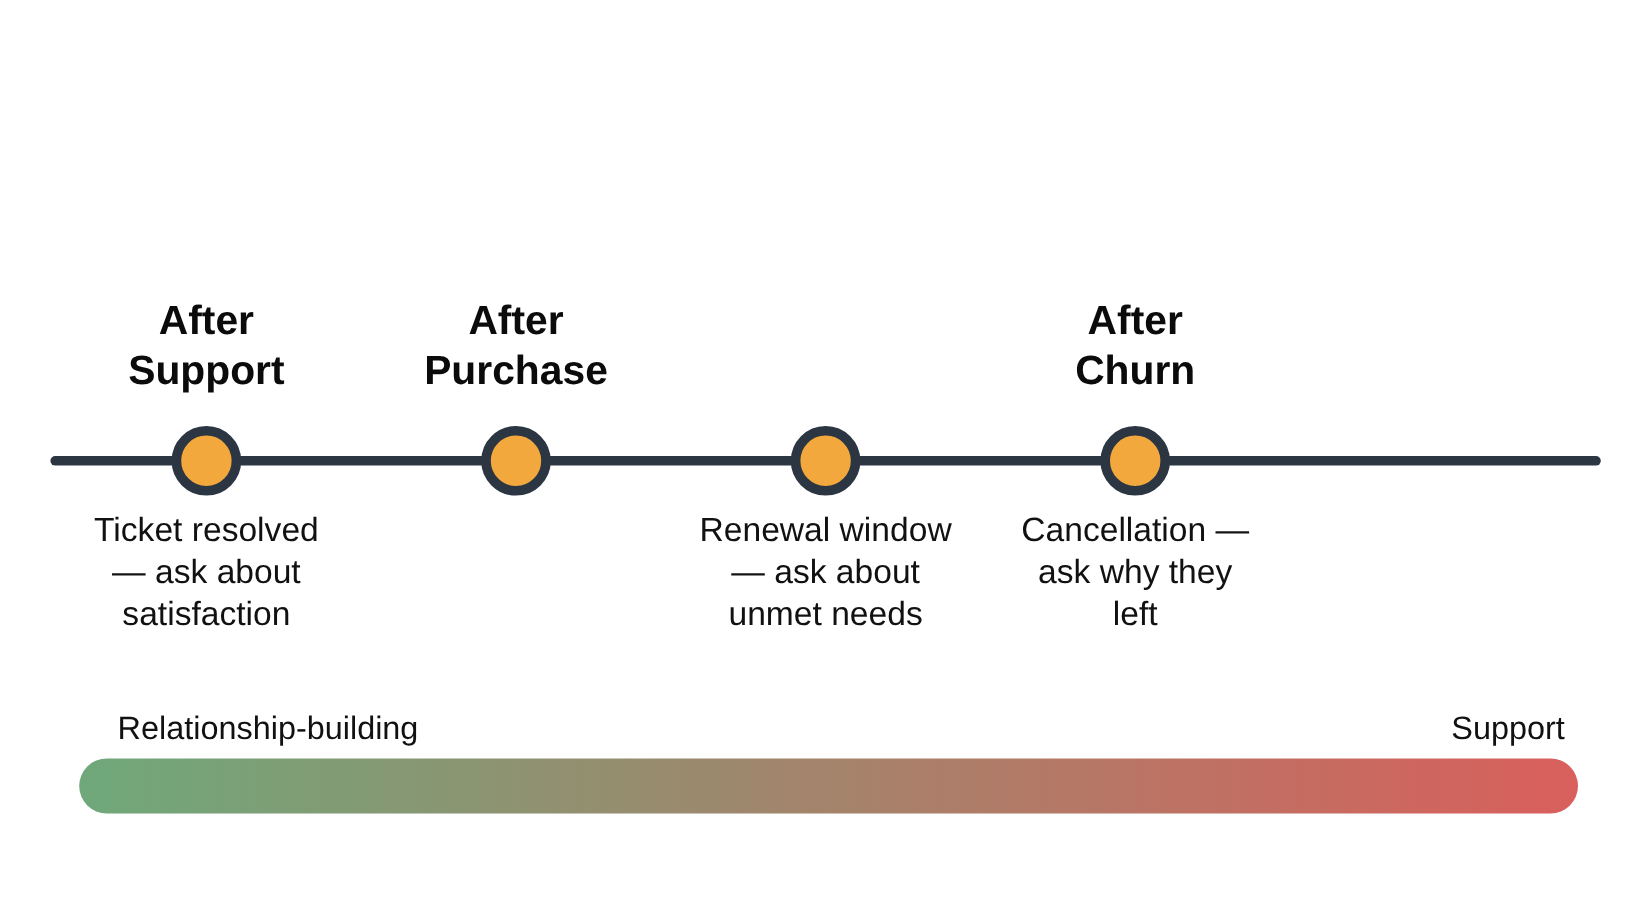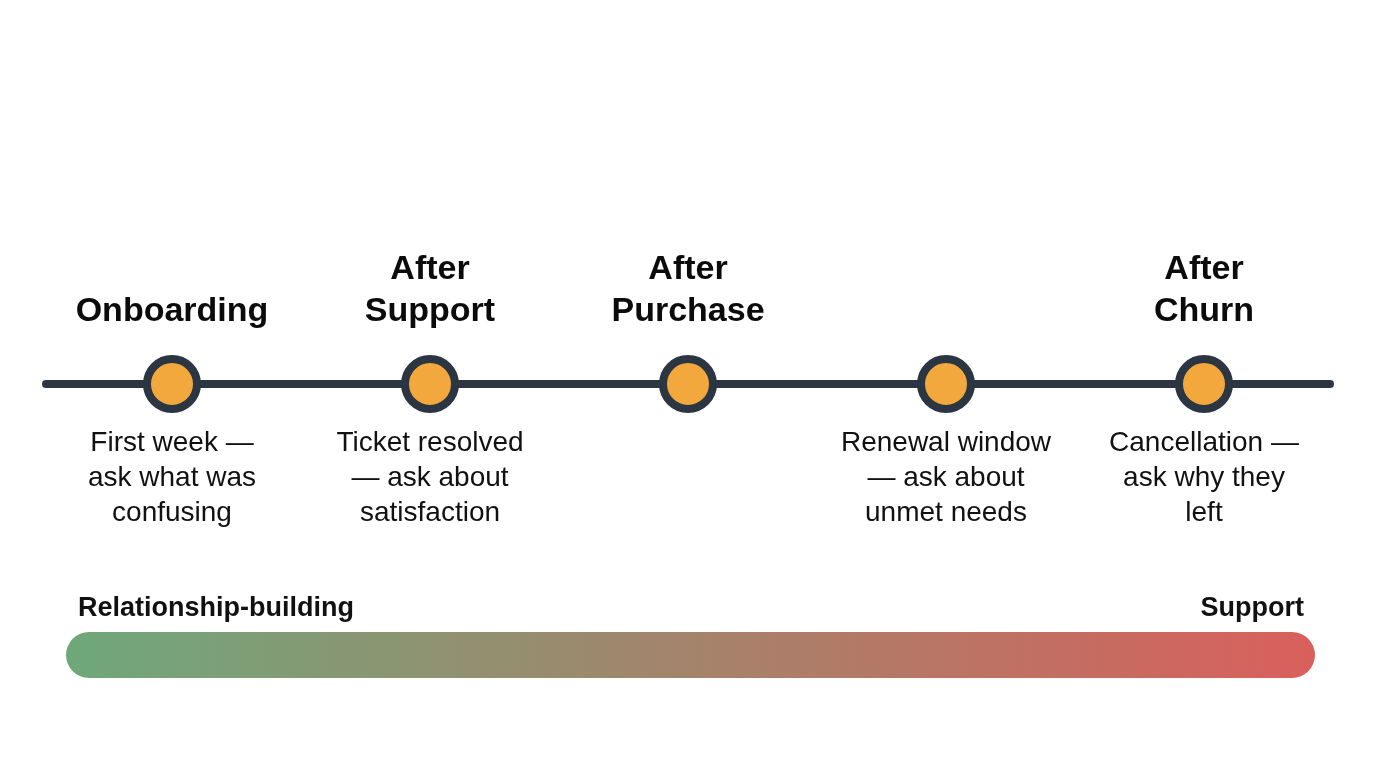--- a/index.html
+++ b/index.html
@@ -79,42 +79,36 @@
     top: 632px;
     width: 1249px;
     height: 46px;
     border-radius: 23px;
     background: linear-gradient(90deg, #6fa87a, #d95f5c);
   }
   .spectrum-label {
     position: absolute;
     top: 592px;
     font-size: 27px;
-    font-weight: 700;
+    font-weight: 400;
     color: #111111;
+    margin-left: 20px;
   }
   .spectrum-label.left { left: 78px; }
   .spectrum-label.right { right: 72px; }
 </style>
 </head>
 <body>
 
 <div class="canvas">
 
   <div class="timeline-line"></div>
 
   <div class="columns">
 
-    <div class="milestone">
-      <div class="milestone-title">Onboarding</div>
-      <div class="milestone-node"></div>
-      <div class="milestone-desc">First week —
-ask what was
-confusing</div>
-    </div>
 
     <div class="milestone">
       <div class="milestone-title">After
 Support</div>
       <div class="milestone-node"></div>
       <div class="milestone-desc">Ticket resolved
 — ask about
 satisfaction</div>
     </div>
 

